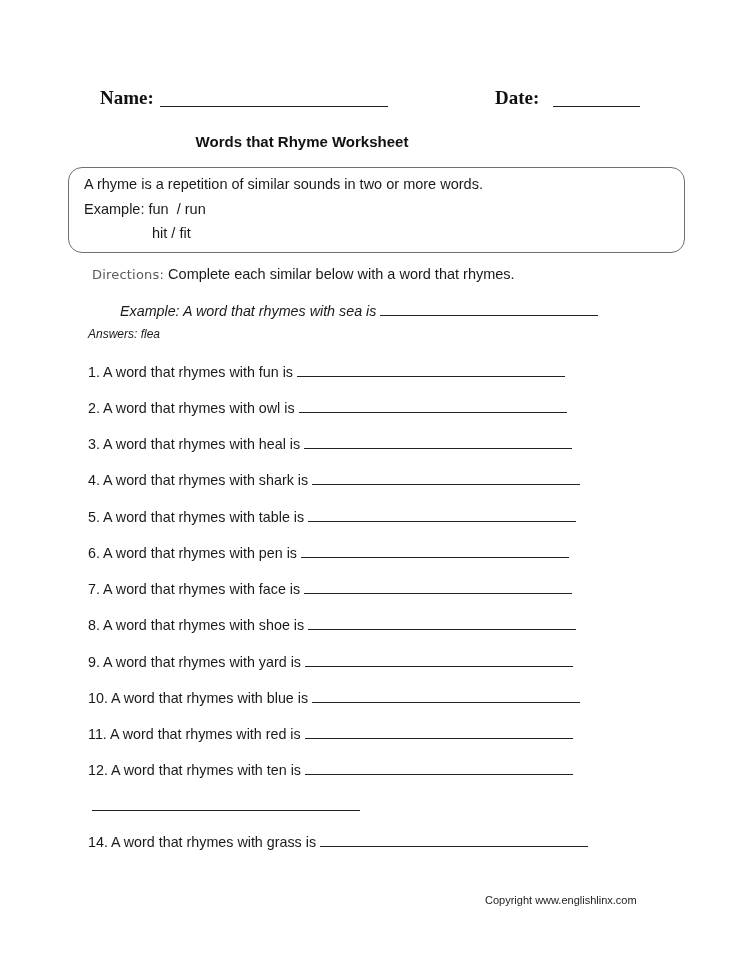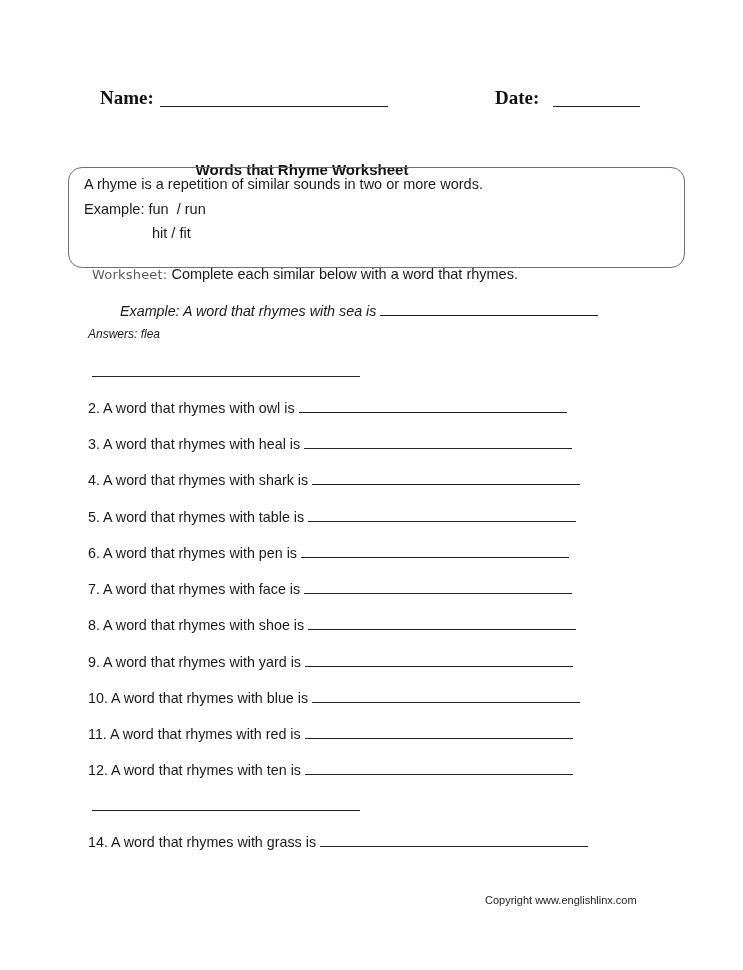--- a/index.html
+++ b/index.html
@@ -5,23 +5,23 @@
     * { margin: 0; padding: 0; box-sizing: border-box; }
     html, body { width: 743px; height: 970px; background: #ffffff; overflow: hidden; }
     body { position: relative; font-family: "Liberation Sans", sans-serif; color: #1a1a1a; }
 
     .header-row { position: absolute; top: 87px; left: 100px; width: 560px; height: 24px; font-family: "Liberation Serif", serif; font-weight: bold; font-size: 19px; color: #111; text-align: right; }
     .name-label { position: absolute; left: 0; top: 0; }
     .name-line { position: absolute; left: 60px; top: 19px; width: 228px; border-bottom: 1.3px solid #222; }
     .date-label { position: absolute; left: 395px; top: 0; }
     .date-line { position: absolute; left: 453px; top: 19px; width: 87px; border-bottom: 1.3px solid #222; }
 
-    .title { position: absolute; top: 133px; left: 0; width: 604px; text-align: center; font-weight: bold; font-size: 15px; color: #111; margin-top: 28px; }
+    .title { position: absolute; top: 133px; left: 0; width: 604px; text-align: center; font-weight: bold; font-size: 15px; color: #111; }
 
-    .def-box { position: absolute; left: 68px; top: 167px; width: 617px; height: 101px; border: 1.5px solid #707070; border-radius: 14px; }
+    .def-box { position: absolute; left: 68px; top: 167px; width: 617px; height: 86px; border: 1.5px solid #707070; border-radius: 14px; }
     .def-line { position: absolute; left: 15px; font-size: 14.5px; color: #1a1a1a; white-space: pre; }
     .def-line-1 { top: 8px; }
     .def-line-2 { top: 33px; }
     .def-line-3 { top: 57px; left: 83px; }
 
     .directions { position: absolute; top: 266px; left: 92px; font-size: 14.5px; white-space: nowrap; }
     .directions-label { color: #5b5b5b; font-family: "DejaVu Sans", sans-serif; font-size: 13px; letter-spacing: 0.2px; }
 
     .example { position: absolute; top: 303px; left: 88px; font-size: 14.3px; font-style: italic; white-space: nowrap; margin-left: 32px; }
     .answers { position: absolute; top: 327px; left: 88px; font-size: 12px; font-style: italic; white-space: nowrap; }
@@ -43,30 +43,30 @@
 
 <div class="title">Words that Rhyme Worksheet</div>
 
 <div class="def-box">
   <div class="def-line def-line-1">A rhyme is a repetition of similar sounds in two or more words.</div>
   <div class="def-line def-line-2">Example: fun  / run</div>
   <div class="def-line def-line-3">hit / fit</div>
 </div>
 
 <div class="directions">
-  <span class="directions-label">Worksheet:</span><span> Complete each similar below with a word that rhymes.</span>
+  <span class="directions-label">Directions:</span><span> Complete each similar below with a word that rhymes.</span>
 </div>
 
 <div class="example">
   <span>Example: A word that rhymes with sea is</span><span class="blank" style="width:218px"></span>
 </div>
 <div class="answers">Answers: flea</div>
 
 <div class="question" style="top:364px">
-  <span class="blank" style="width:268px"></span>
+  <span>1. A word that rhymes with fun is</span><span class="blank" style="width:268px"></span>
 </div>
 <div class="question" style="top:400px">
   <span>2. A word that rhymes with owl is</span><span class="blank" style="width:268px"></span>
 </div>
 <div class="question" style="top:436px">
   <span>3. A word that rhymes with heal is</span><span class="blank" style="width:268px"></span>
 </div>
 <div class="question" style="top:472px">
   <span>4. A word that rhymes with shark is</span><span class="blank" style="width:268px"></span>
 </div>

